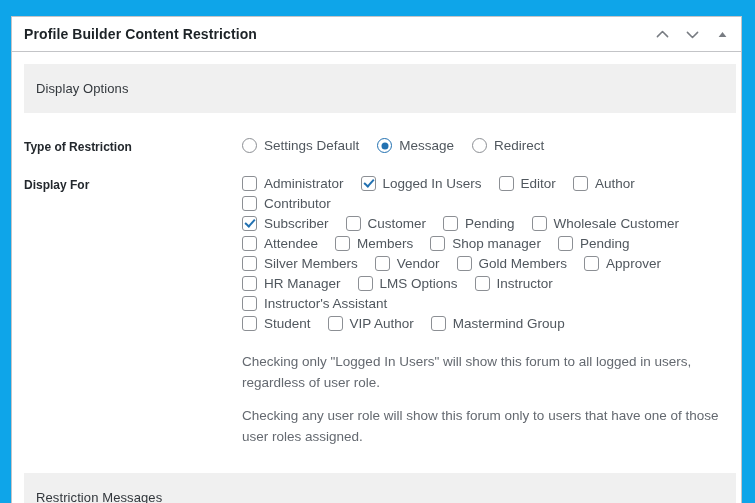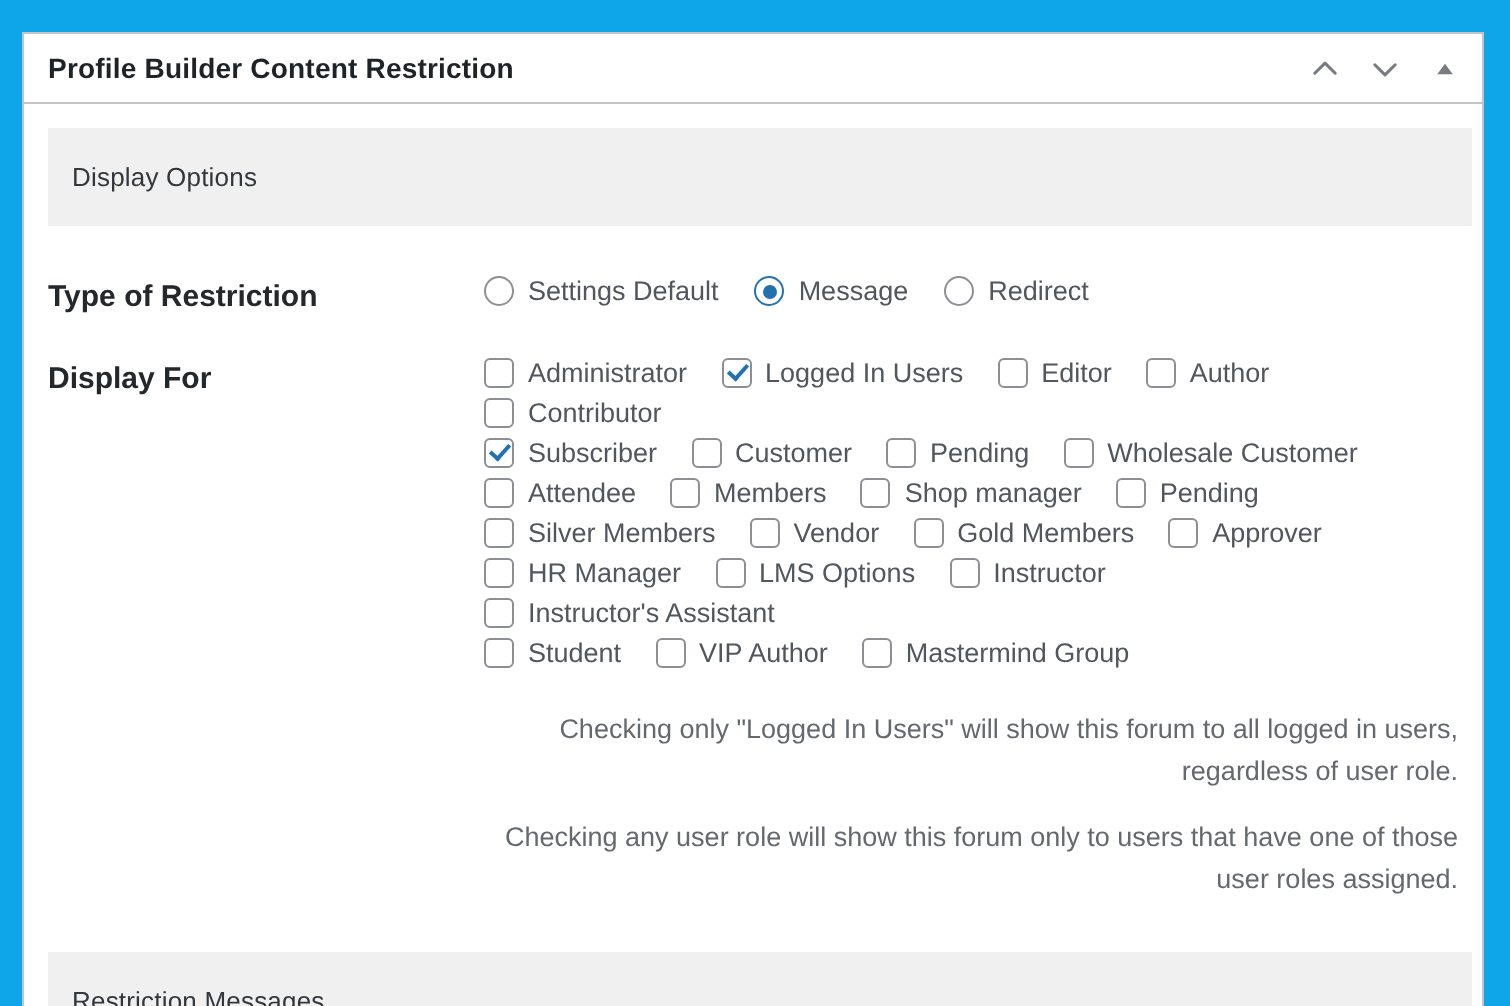--- a/index.html
+++ b/index.html
@@ -96,31 +96,30 @@
   .form-row {
     display: flex;
     align-items: flex-start;
     padding: 0 12px 0 12px;
     box-sizing: border-box;
   }
 
   .row-label {
     width: 218px;
     flex: 0 0 218px;
-    font-size: 15px;
+    font-size: 12px;
     font-weight: bold;
     color: #23282d;
     padding-top: 2px;
     box-sizing: border-box;
   }
 
   .row-field {
     flex: 1 1 auto;
     min-width: 0;
-    text-align: right;
   }
 
   .row-restriction-type { padding-top: 25px; }
   .row-display-for      { padding-top: 22px; }
 
   
   .radio-group {
     display: flex;
     align-items: center;
     gap: 0;

